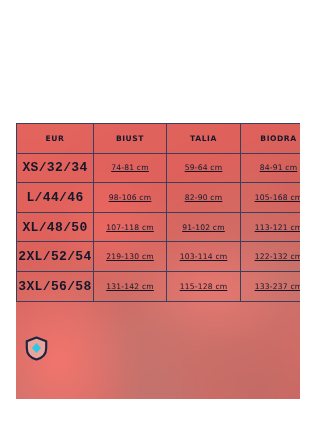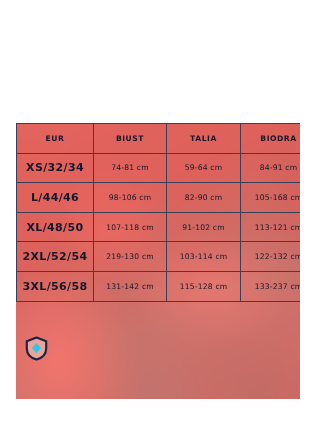--- a/index.html
+++ b/index.html
@@ -85,29 +85,31 @@
     white-space: nowrap;
   }
 
   table.size-table th {
     font-size: 7.6px;
     font-weight: 700;
     letter-spacing: 0.55px;
   }
 
   td.size-cell {
-    font-size: 11px;
+    font-size: 13px;
     font-weight: 700;
     letter-spacing: 0.35px;
+    font-family: Liberation Mono, monospace;
   }
 
   td.meas-cell {
     font-size: 7.6px;
     font-weight: 400;
     letter-spacing: 0.2px;
+    text-decoration: underline;
   }
 
   col.c-eur   { width: 77px; }
   col.c-biust { width: 73px; }
   col.c-talia { width: 74px; }
   col.c-biodra{ width: 76px; }
 
   
   #shield-badge {
     position: absolute;

